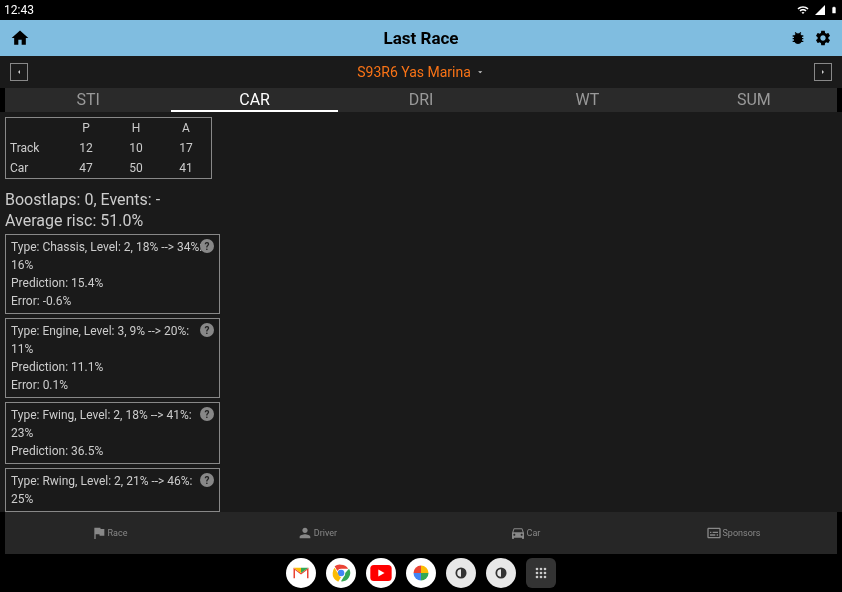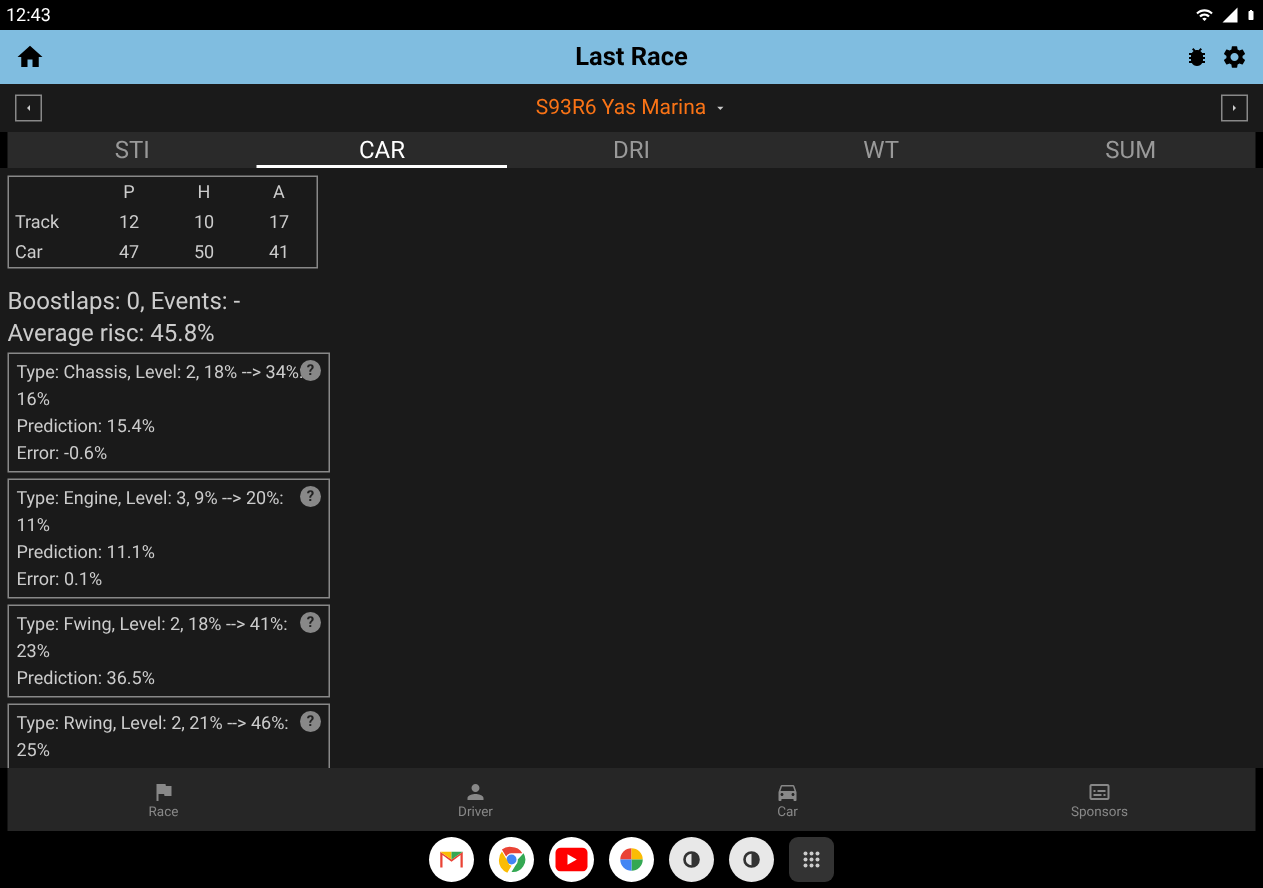--- a/index.html
+++ b/index.html
@@ -141,21 +141,21 @@
   bottom: 38px;
   left: 0; right: 0;
   height: 42px;
   background: #262626;
   display: flex;
   margin: 0 5px;
 }
 .nav-item {
   flex: 1;
   display: flex;
-  flex-direction: column;
+  flex-direction: row;
   align-items: center;
   justify-content: center;
   color: #888;
   cursor: pointer;
   gap: 1px;
 }
 .nav-item .nav-label { font-size: 9px; }
 .sys-nav {
   position: absolute;
   bottom: 0;
@@ -272,21 +272,21 @@
       <tr>
         <td>Car</td>
         <td>47</td>
         <td>50</td>
         <td>41</td>
       </tr>
     </tbody>
       </table>
   </div>
   <div class="info-line">Boostlaps: 0, Events: -</div>
-  <div class="info-line">Average risc: 45.8%</div>
+  <div class="info-line">Average risc: 51.0%</div>
 
   <div id="parts-container">
       <div class="part-box">
         <div class="line">Type: Chassis, Level: 2,   18% --&gt; 34%: 16%</div>
         <div class="line">Prediction: 15.4%</div>
         <div class="line">Error: -0.6%</div>
         <div class="help-circle">?</div>
       </div>
       <div class="part-box">
         <div class="line">Type: Engine, Level: 3,   9% --&gt; 20%: 11%</div>

